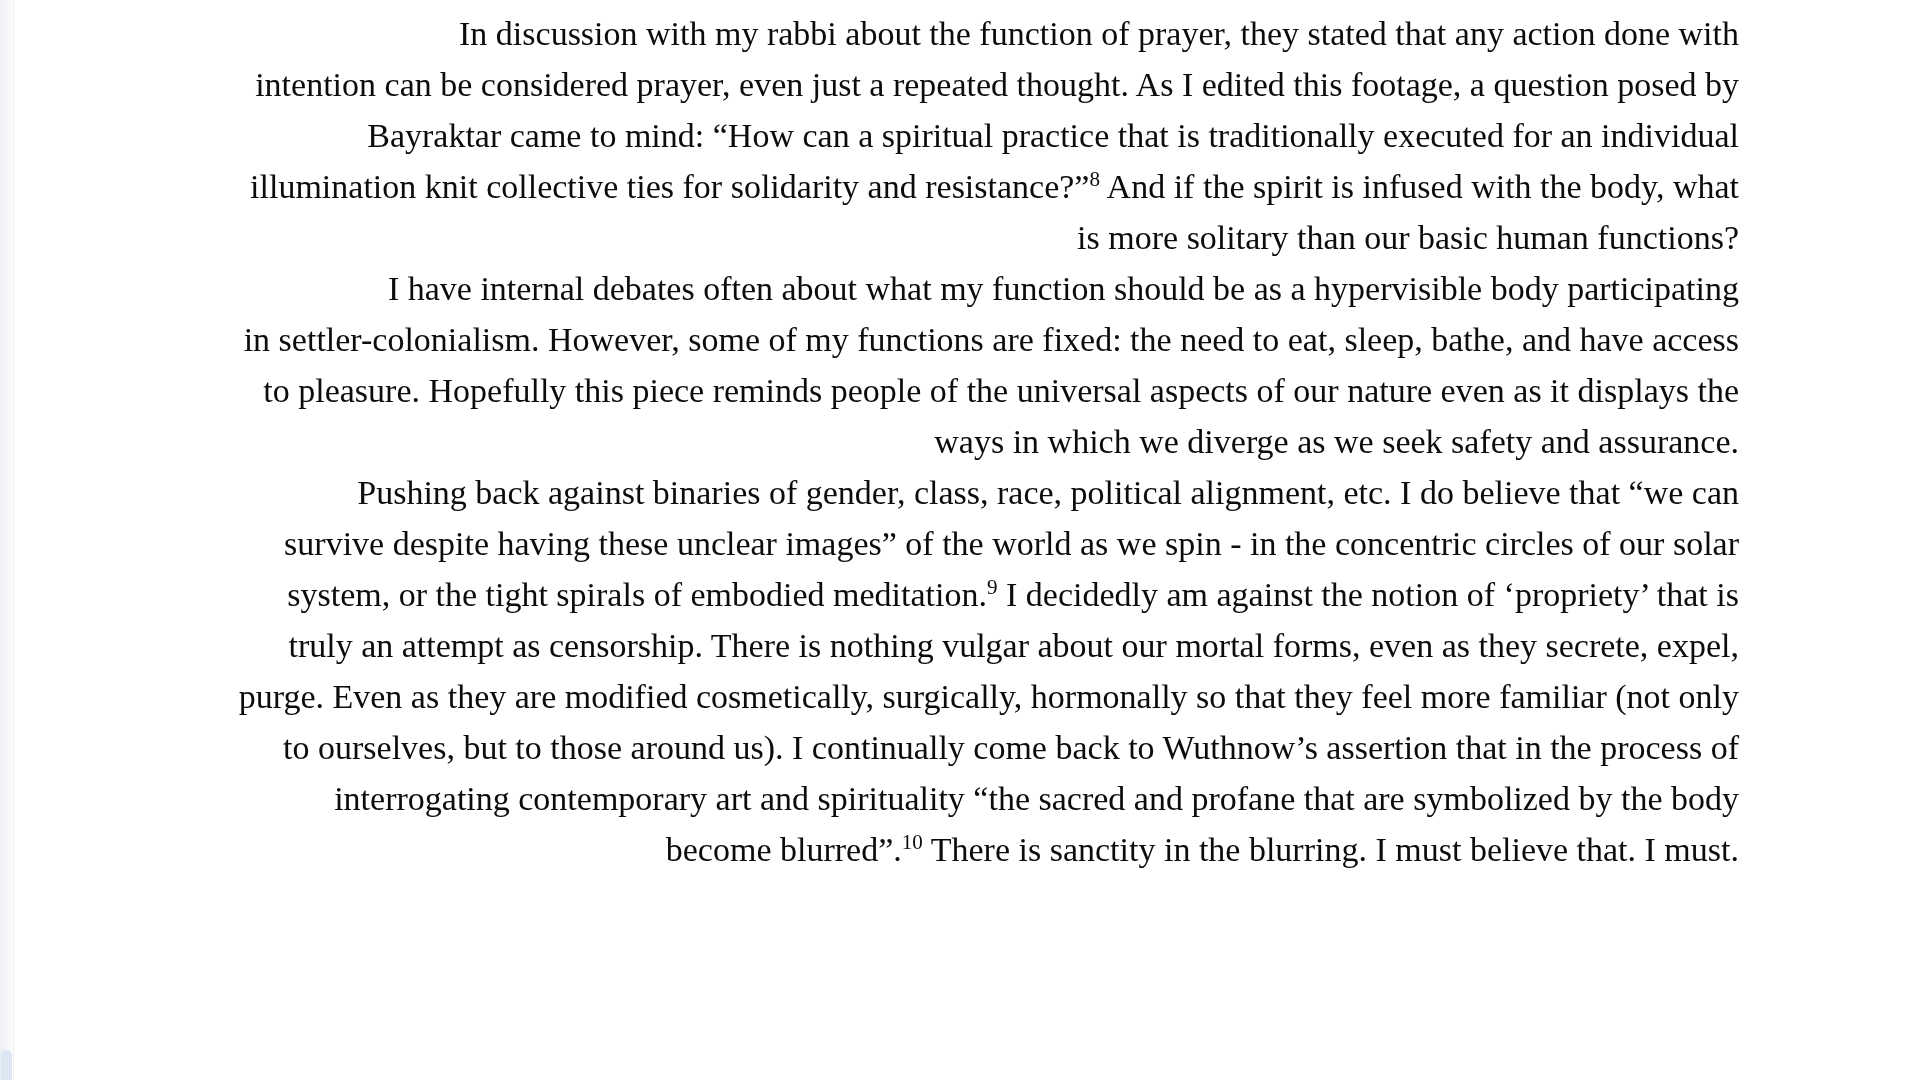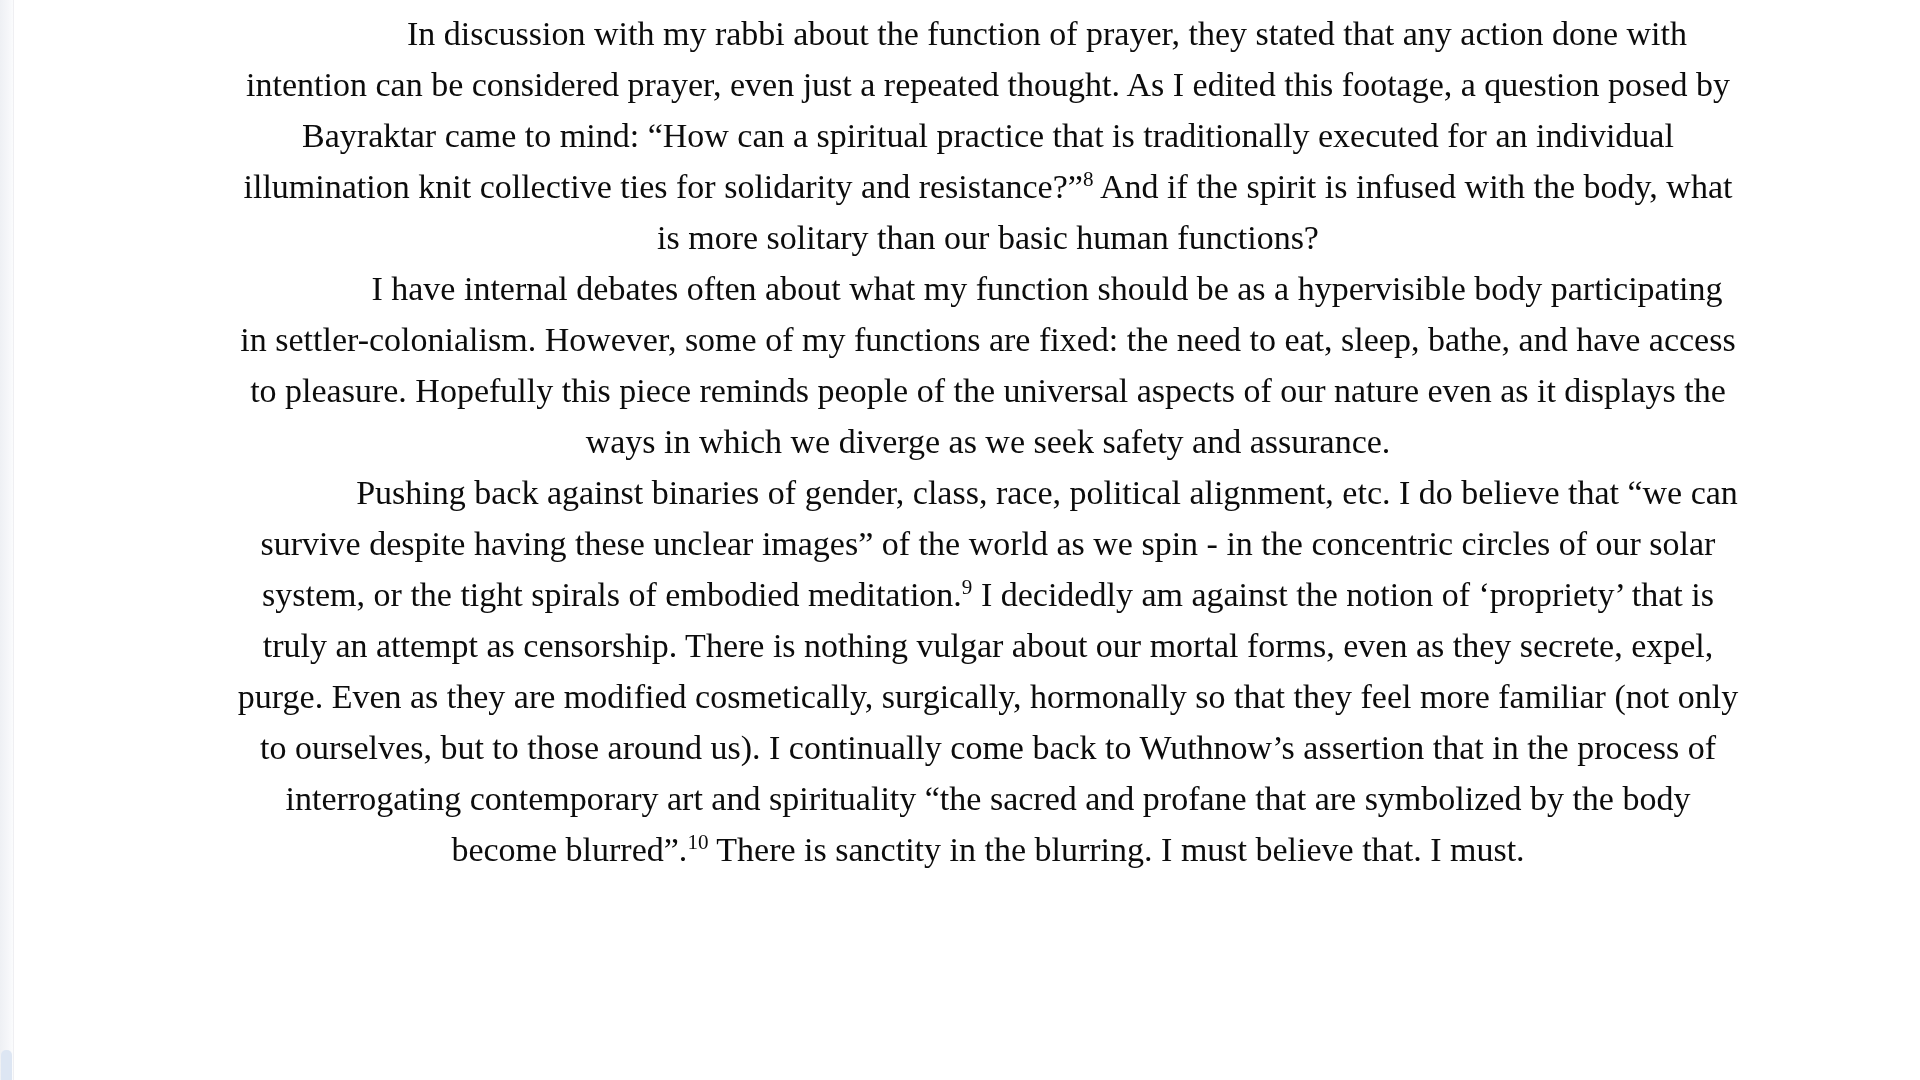--- a/index.html
+++ b/index.html
@@ -35,21 +35,21 @@
   }
   .text-block {
     position: absolute;
     left: 237px;
     top: 8px;
     width: 1502px;
     font-family: "Liberation Serif", "DejaVu Serif", serif;
     font-size: 34px;
     line-height: 51px;
     color: #0c0c0c;
-    text-align: center;
+    text-align: right;
   }
   .text-block p {
     margin: 0;
     padding: 0;
     text-indent: 118px;
   }
   .text-block sup {
     font-size: 0.62em;
     line-height: 0;
     vertical-align: super;

